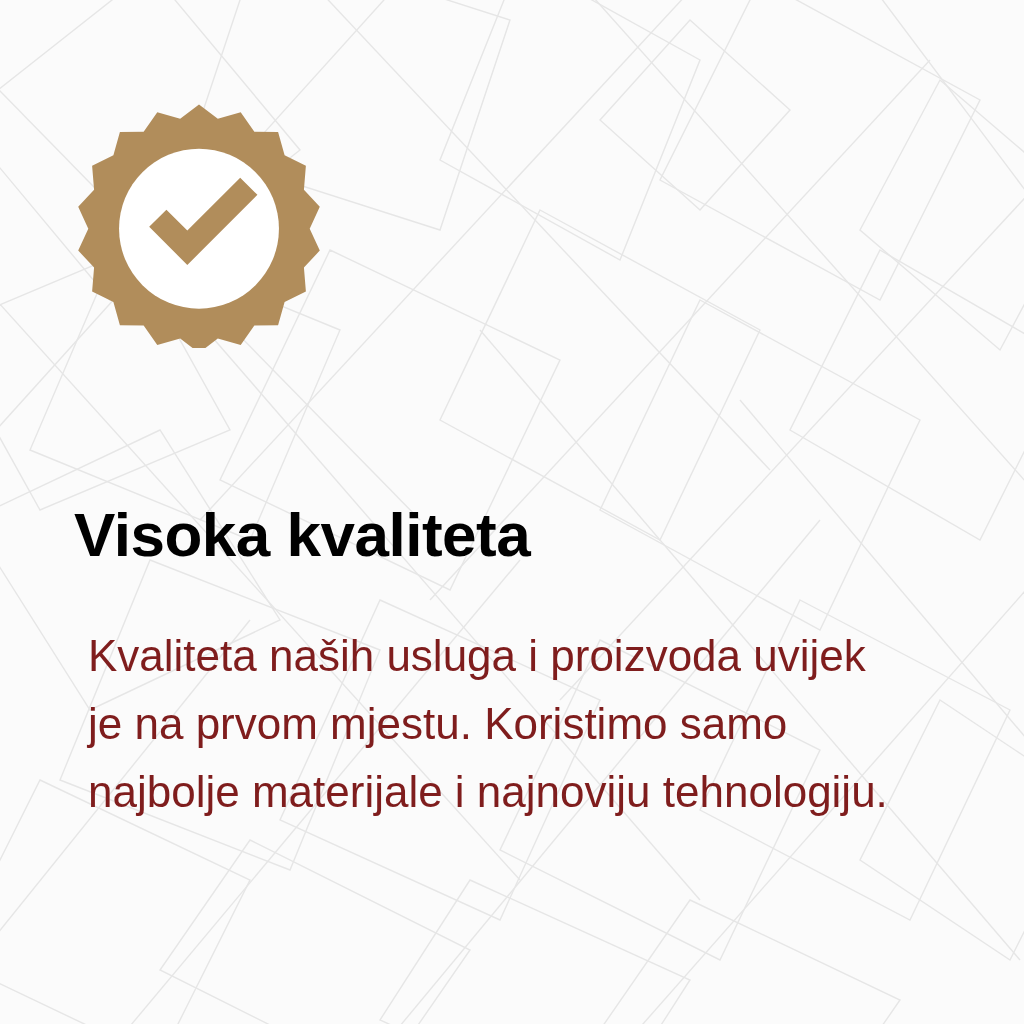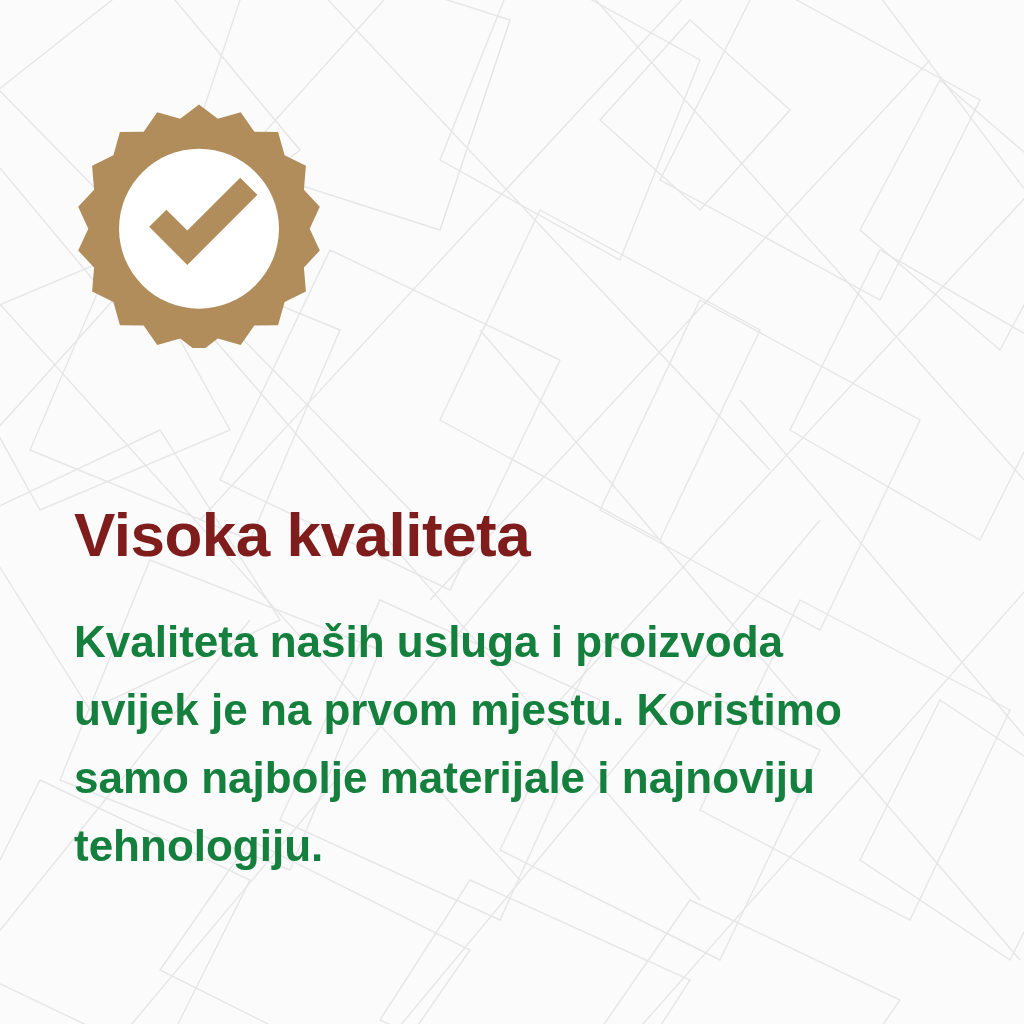--- a/index.html
+++ b/index.html
@@ -53,32 +53,32 @@
     width: 830px;
   }
 
   .title {
     margin: 0;
     font-family: "Liberation Sans", sans-serif;
     font-size: 62px;
     font-weight: bold;
     line-height: 74px;
     letter-spacing: -0.5px;
-    color: #7f1d1d;
+    color: #000000;
     white-space: nowrap;
   }
 
   .body-text {
-    margin: 0;
+    margin: 14px;
     padding-top: 36px;
     font-family: "Liberation Sans", sans-serif;
     font-size: 44px;
-    font-weight: 700;
+    font-weight: 400;
     line-height: 68px;
-    color: #15803d;
+    color: #7f1d1d;
     max-width: 800px;
     letter-spacing: 0px;
   }
 </style>
 </head>
 <body>
 
 <div class="card">
 
   <div class="bg-pattern">

